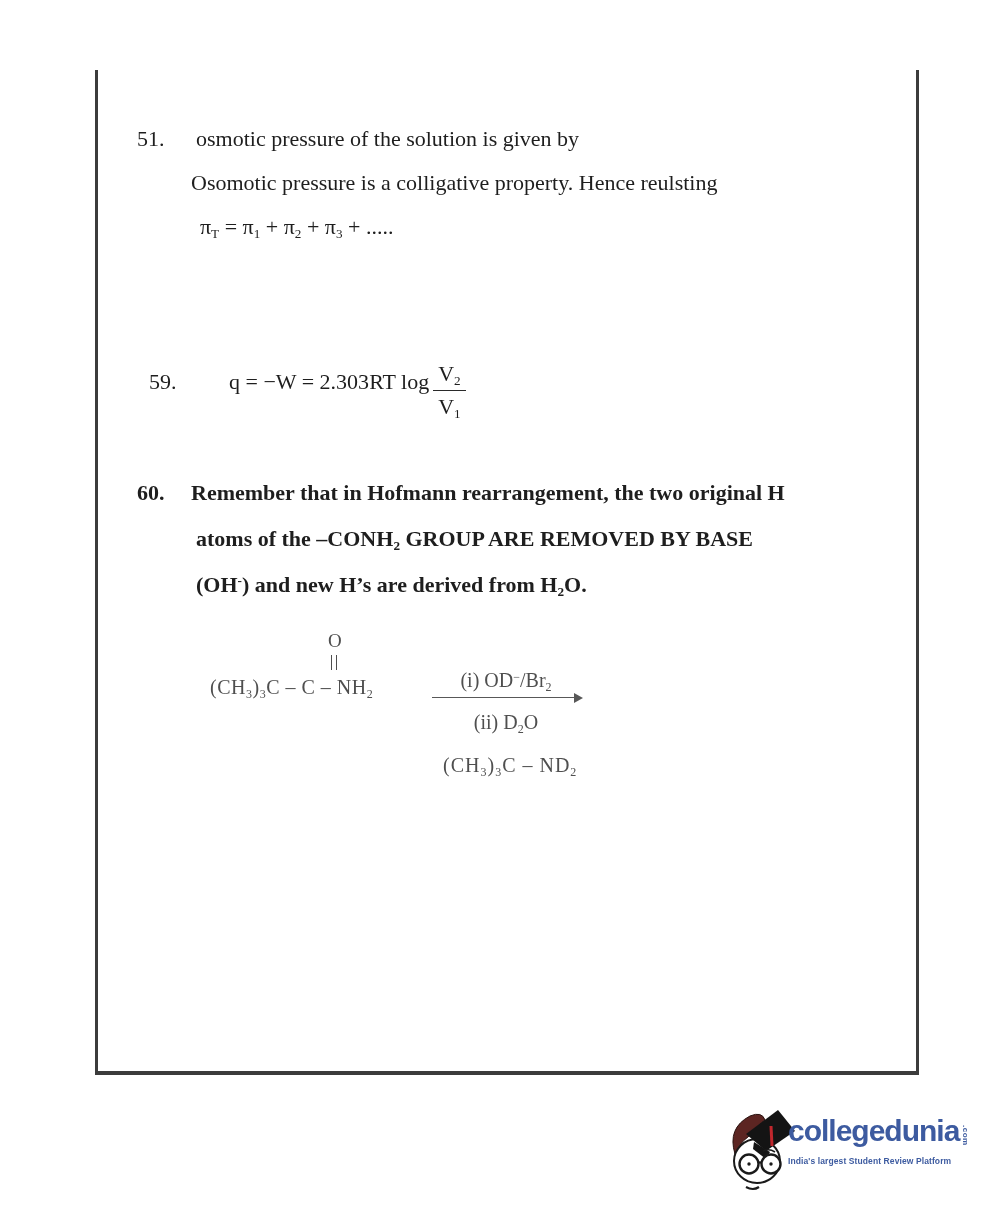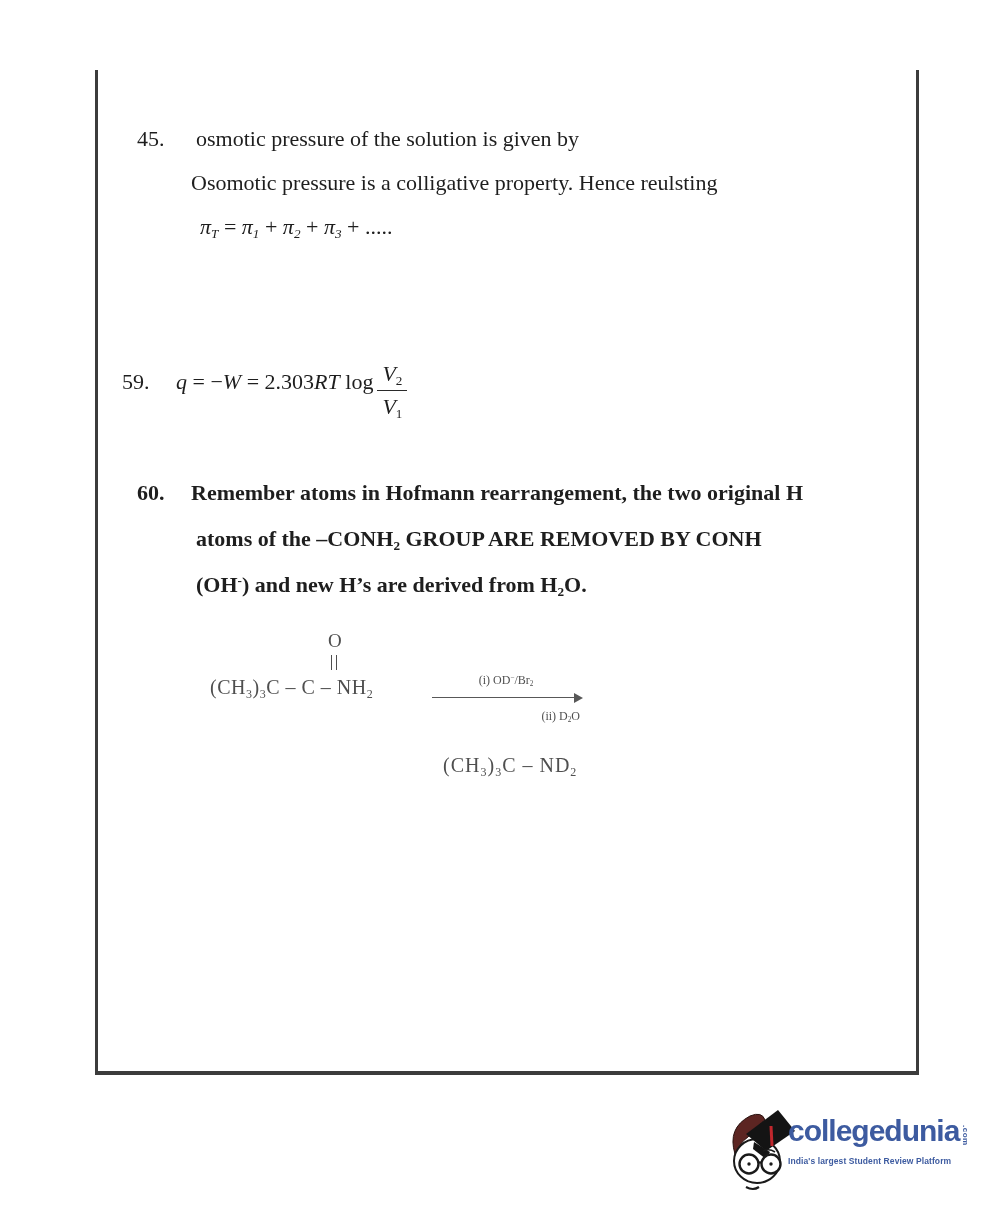--- a/index.html
+++ b/index.html
@@ -13,75 +13,75 @@
   }
   .q{position:absolute;display:flex;font-size:22px;line-height:30px;}
   .qnum{width:54px;flex:none;}
   .qbody{flex:1;}
   .line44{height:44px;}
   .line46{height:46px;}
   .eq40{height:40px;}
   .ind5{margin-left:5px;}
   .ind9{margin-left:9px;}
   .ind37{margin-left:37px;}
-  .it{font-style:italic;text-align:right;}
+  .it{text-align:right;}
   sub{font-size:0.60em;vertical-align:-0.3em;line-height:0;}
   sup{font-size:0.60em;vertical-align:0.5em;line-height:0;}
   
   .frac{display:inline-block;vertical-align:middle;text-align:center;margin-left:4px;transform:translateY(-2px);}
   .frac .num{display:block;border-bottom:1.6px solid #2a2a2a;padding:0 5px 1px;margin-top:20px;}
   .frac .den{display:block;padding:1px 5px 0;}
   
   .scheme{position:absolute;left:210px;top:630px;width:430px;height:165px;color:#4f4f4f;font-size:20px;}
   .carbonyl-o{position:absolute;left:118px;top:0;font-size:19px;}
   .dblbond{position:absolute;left:121px;top:25px;width:4px;height:15px;border-left:1.6px solid #4f4f4f;border-right:1.6px solid #4f4f4f;}
   .reactant{position:absolute;left:0;top:46px;letter-spacing:0.5px;}
-  .rxn-arrow{position:absolute;left:222px;top:40px;text-align:center;font-size:12px;line-height:20px;}
+  .rxn-arrow{position:absolute;left:222px;top:40px;text-align:center;font-size:20px;line-height:20px;}
   .rxn-above{display:inline-block;min-width:148px;box-sizing:border-box;padding:0 8px 7px;border-bottom:1.7px solid #585858;position:relative;}
   .rxn-head{position:absolute;right:-3px;bottom:-6px;width:0;height:0;border-left:9px solid #585858;border-top:5px solid transparent;border-bottom:5px solid transparent;}
-  .rxn-below{margin-top:8px;text-align:right;}
+  .rxn-below{margin-top:14px;}
   .product{position:absolute;left:233px;top:124px;letter-spacing:1px;}
   
   .logo{position:absolute;left:726px;top:1104px;display:flex;align-items:flex-start;}
   .logo-text{margin-left:-8px;padding-top:12px;font-family:Liberation Sans, sans-serif;}
   .brand-row{display:flex;align-items:flex-end;}
   .brand{font-weight:bold;font-size:30px;letter-spacing:-1px;line-height:30px;color:#3d5ba0;}
   .domain{writing-mode:vertical-rl;font-size:8px;font-weight:bold;color:#3d5ba0;margin-left:2px;line-height:8px;letter-spacing:0.5px;}
   .tagline{font-size:8.5px;font-weight:bold;color:#3d5ba0;margin-top:10px;letter-spacing:0.1px;}
 </style>
 </head>
 <body>
 
 <div class="frame"></div>
 
 <div class="q" style="left:137px;top:124px;width:730px;">
-  <span class="qnum">45.</span>
+  <span class="qnum">51.</span>
   <div class="qbody">
     <div class="line44 ind5">osmotic pressure of the solution is given by</div>
     <div class="line44">Osomotic pressure is a colligative property. Hence reulsting</div>
     <div class="eq40 ind9"><span class="it">π<sub>T</sub></span><span> = </span><span class="it">π<sub>1</sub></span><span> + </span><span class="it">π<sub>2</sub></span><span> + </span><span class="it">π<sub>3</sub></span><span> + .....</span></div>
   </div>
 </div>
 
-<div class="q" style="left:122px;top:346px;height:72px;align-items:center;">
+<div class="q" style="left:149px;top:346px;height:72px;align-items:center;gap:26px;">
   <span class="qnum">59.</span>
   <div class="qbody" style="display:flex;align-items:center;">
     <span><span class="it">q</span><span> = −</span><span class="it">W</span><span> = 2.303</span><span class="it">RT</span><span> log</span></span>
     <span class="frac">
       <span class="num"><span class="it">V</span><sub>2</sub></span>
       <span class="den"><span class="it">V</span><sub>1</sub></span>
     </span>
   </div>
 </div>
 
 <div class="q" style="left:137px;top:478px;width:760px;font-weight:bold;">
   <span class="qnum">60.</span>
   <div class="qbody">
-    <div class="line46">Remember atoms in Hofmann rearrangement, the two original H</div>
-    <div class="line46 ind5"><span>atoms of the –CONH<sub>2</sub></span><span> GROUP ARE REMOVED BY CONH</span></div>
+    <div class="line46">Remember that in Hofmann rearrangement, the two original H</div>
+    <div class="line46 ind5"><span>atoms of the –CONH<sub>2</sub></span><span> GROUP ARE REMOVED BY BASE</span></div>
     <div class="line46 ind5"><span>(OH<sup>-</sup></span><span>) and new H’s are derived from H<sub>2</sub></span><span>O.</span></div>
   </div>
 </div>
 
 <div class="scheme">
   <div class="carbonyl-o">O</div>
   <div class="dblbond"></div>
   <div class="reactant"><span>(CH<sub>3</sub></span><span>)<sub>3</sub></span><span>C – C – NH<sub>2</sub></span></div>
   <div class="rxn-arrow">
     <span class="rxn-above"><span class="rxn-head"></span><span>(i) OD<sup>−</sup></span><span>/Br<sub>2</sub></span></span>

